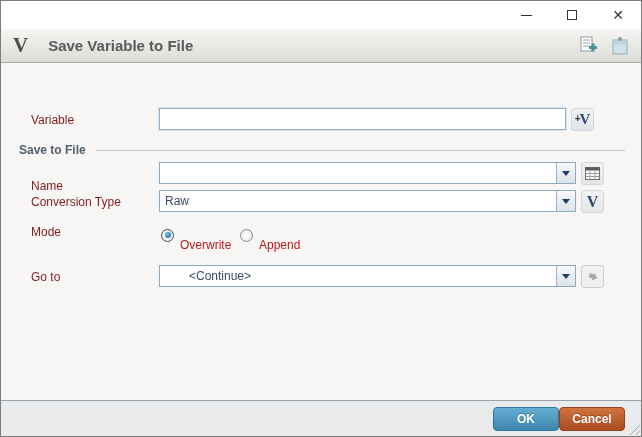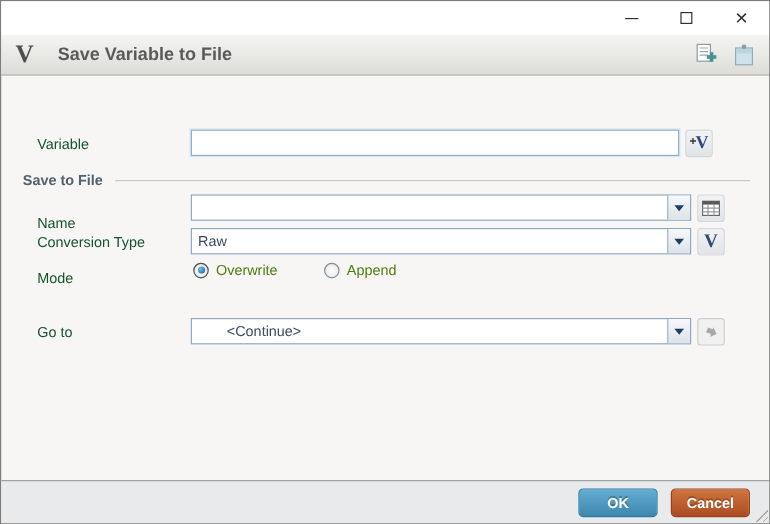--- a/index.html
+++ b/index.html
@@ -40,21 +40,21 @@
   .header-actions { margin-left:auto; display:flex; gap:10px; align-items:center; }
   .hdr-icon-btn { width:22px; height:22px; display:flex; align-items:center; justify-content:center; }
 
   
   .section-head {
     position:absolute; left:18px; right:16px; display:flex; align-items:center;
   }
   .section-title { color:#53616e; font-weight:700; font-size:12px; white-space:nowrap; }
   .section-rule { flex:1; height:1px; background:#c9c9c4; margin-left:10px; }
 
-  .field-label { position:absolute; left:30px; color:#14532d; }
+  .field-label { position:absolute; left:30px; color:#7f1d1d; }
 
   .text-input {
     position:absolute; left:158px; width:407px; height:22px;
     border:1px solid #8fb0c6; background:#fff; outline:none;
     font-family:"Liberation Sans", sans-serif; font-size:12px; color:#334; padding:0 4px;
     box-shadow:0 0 0 1px #d7e4ee;
   }
 
   .combo {
     position:absolute; left:158px; width:417px; height:22px; background:#fff;
@@ -83,27 +83,27 @@
 
   
   .radio-row { position:absolute; display:flex; align-items:center; gap:6px; }
   .radio-outer {
     width:13px; height:13px; border-radius:50%;
     border:1px solid #8b8b8b; background:radial-gradient(#ffffff,#dfe3e6);
     display:flex; align-items:center; justify-content:center;
   }
   .radio-outer.selected { border-color:#4c4c4c; }
   .radio-dot { width:6px; height:6px; border-radius:50%; background:radial-gradient(circle at 35% 35%, #6fc0ea, #1d5a8e); }
-  .radio-label { color:#4d7c0f; }
+  .radio-label { color:#b91c1c;margin-top:20px; }
 
   
   .footer {
     position:absolute; left:0; bottom:0; width:100%; height:36px;
     background:#e9eaec; border-top:1px solid #9aa2aa;
-    display:flex; align-items:center; justify-content:flex-end; gap:11px; padding:0 16px;
+    display:flex; align-items:center; justify-content:flex-end; gap:0; padding:0 16px;
   }
   .btn {
     min-width:66px; height:24px; border-radius:4px; color:#fff; font-weight:700;
     font-size:12px; border:1px solid; display:flex; align-items:center; justify-content:center;
     text-shadow:0 -1px 0 rgba(0,0,0,0.25); cursor:default;
   }
   .btn-ok { background:linear-gradient(#63aed2,#3d86ae); border-color:#2e78a0; }
   .btn-cancel { background:linear-gradient(#d0743f,#ab4c22); border-color:#96431e; }
 
   .resize-grip {
@@ -198,21 +198,21 @@
     <span class="serif-v">V</span>
   </div>
 
   <label class="field-label" style="top:224px;">Mode</label>
   <div class="radio-row" style="left:160px; top:217px;">
     <span class="radio-outer selected">
         <span class="radio-dot" style="display: block;"></span>
       </span>
     <span class="radio-label">Overwrite</span>
   </div>
-  <div class="radio-row" style="left:269px; top:217px;">
+  <div class="radio-row" style="left:239px; top:217px;">
     <span class="radio-outer"></span>
     <span class="radio-label">Append</span>
   </div>
 
 
   <label class="field-label" style="top:269px;">Go to</label>
   <div class="combo" style="top:264px;padding-left:24px;">
     <span class="combo-value">&lt;Continue&gt;</span>
     <span class="combo-arrow">
       <span class="tri-down"></span>

